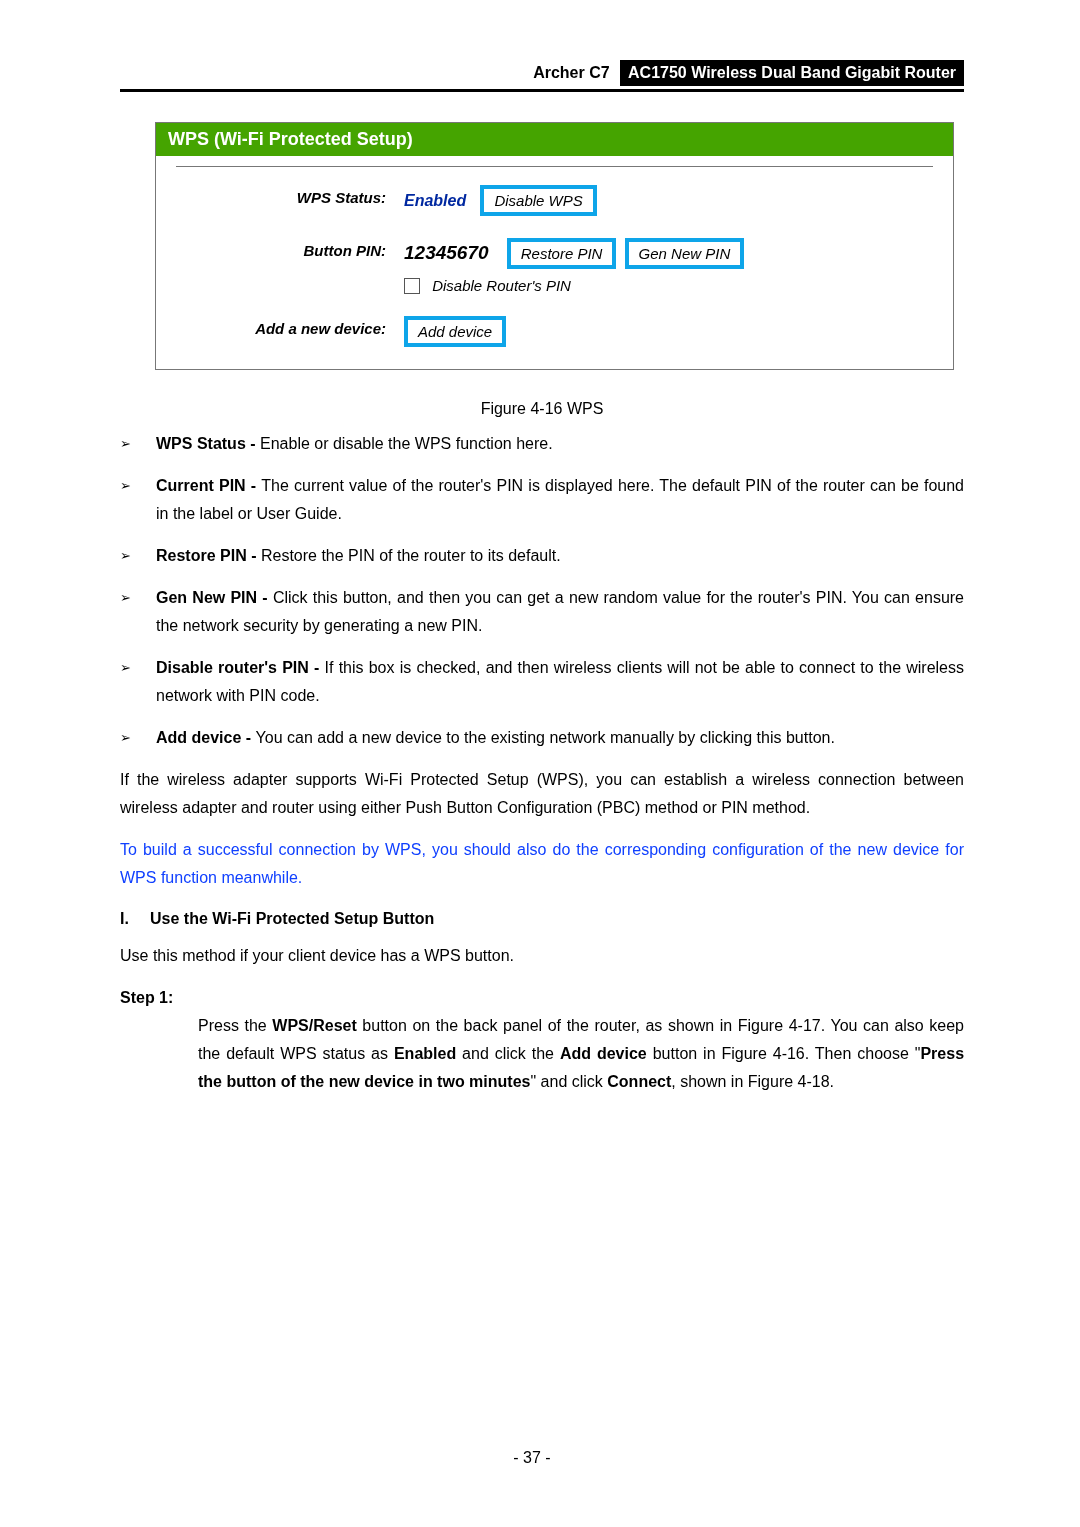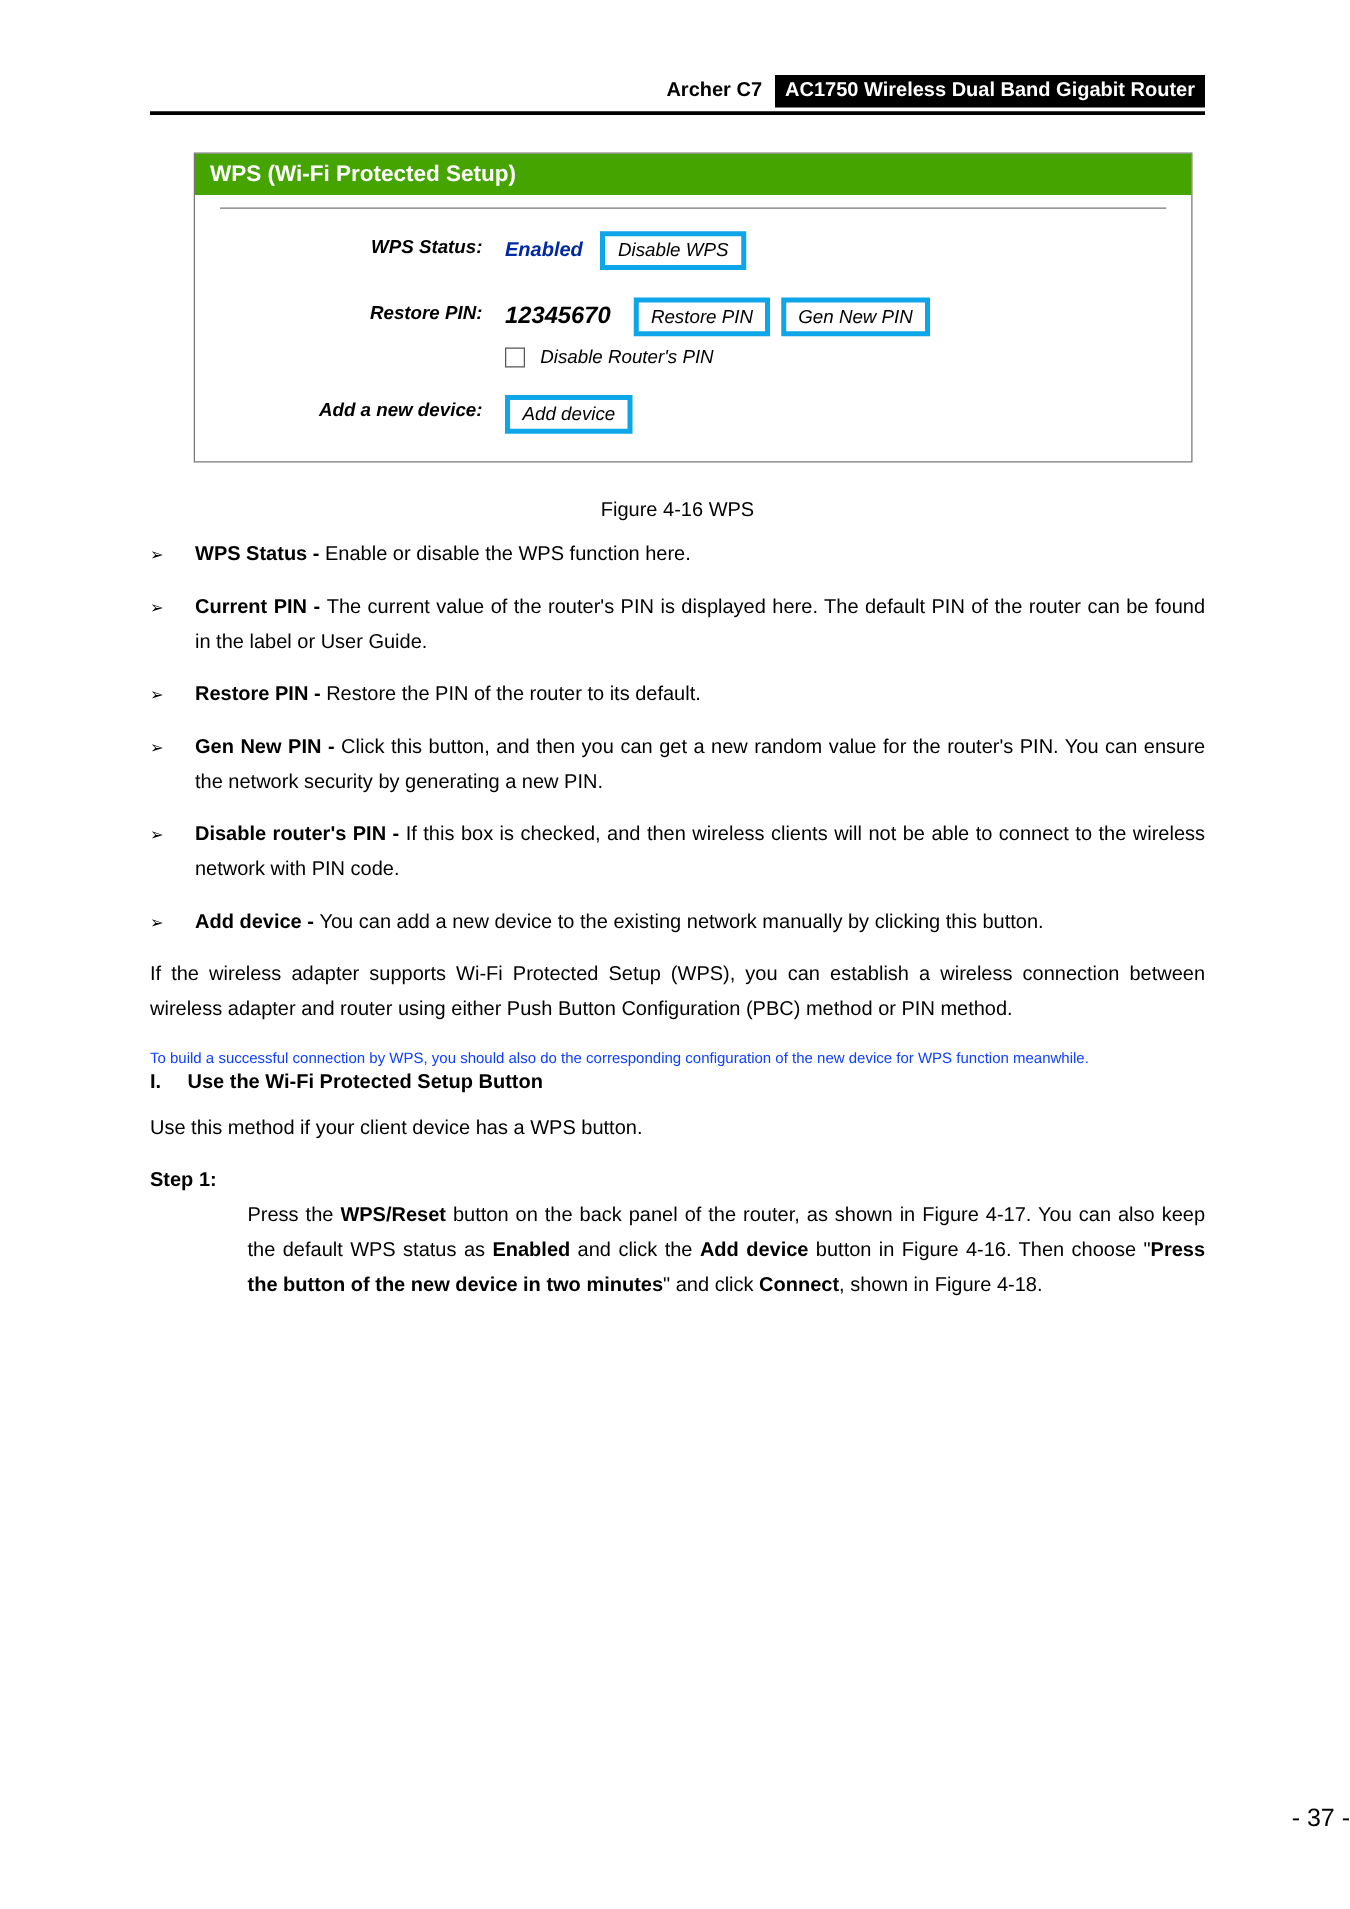--- a/index.html
+++ b/index.html
@@ -141,23 +141,24 @@
   }
   .note-label {
     color: #1040ff;
     font-weight: bold;
     font-size: 16px;
     margin: 6px 0 8px 0;
   }
   .note-icon { display:inline-block; margin-right:6px; font-size:18px;}
   .note-text {
     color: #1040ff;
-    font-size: 12px;
-    line-height: 1.75;
-    text-align: justify;
+    font-size: 16px;
+    line-height: 1.75;
+    text-align: justify;
+    margin-bottom: 18px;
   }
   .section-heading {
     font-weight: bold;
     font-size: 16px;
     margin-bottom: 14px;
   }
   .section-num { display:inline-block; width:30px; }
   .step-row {
     display: flex;
     font-size: 16px;
@@ -167,23 +168,23 @@
   .step-label {
     width: 78px;
     font-weight: bold;
     flex-shrink: 0;
   }
   .step-body { flex: 1; margin-top: 28px; }
   .page-num {
     position: absolute;
     bottom: 60px;
     left: 0;
-    right: 0;
-    text-align: right;
-    font-size: 20px;
+    right: 16px;
+    text-align: center;
+    font-size: 16px;
   }
 </style>
 </head>
 <body>
 
 <div class="page">
 
   <div class="header">
     <span class="hdr-model">Archer C7</span>
     <span class="hdr-title">AC1750 Wireless Dual Band Gigabit Router</span>
@@ -196,21 +197,21 @@
 
       <div class="panel-row">
         <div class="row-label">WPS Status:</div>
         <div class="row-value">
           <span class="enabled-text">Enabled</span>
           <span class="ui-btn">Disable WPS</span>
         </div>
       </div>
 
       <div class="panel-row">
-        <div class="row-label">Restore PIN:</div>
+        <div class="row-label">Button PIN:</div>
         <div class="row-value">
           <span class="pin-value">12345670</span>
           <span class="ui-btn">Restore PIN</span>
           <span class="ui-btn">Gen New PIN</span>
           <br>
           <span class="checkbox"></span>
           <span class="checkbox-label">Disable Router's PIN</span>
         </div>
       </div>
 

